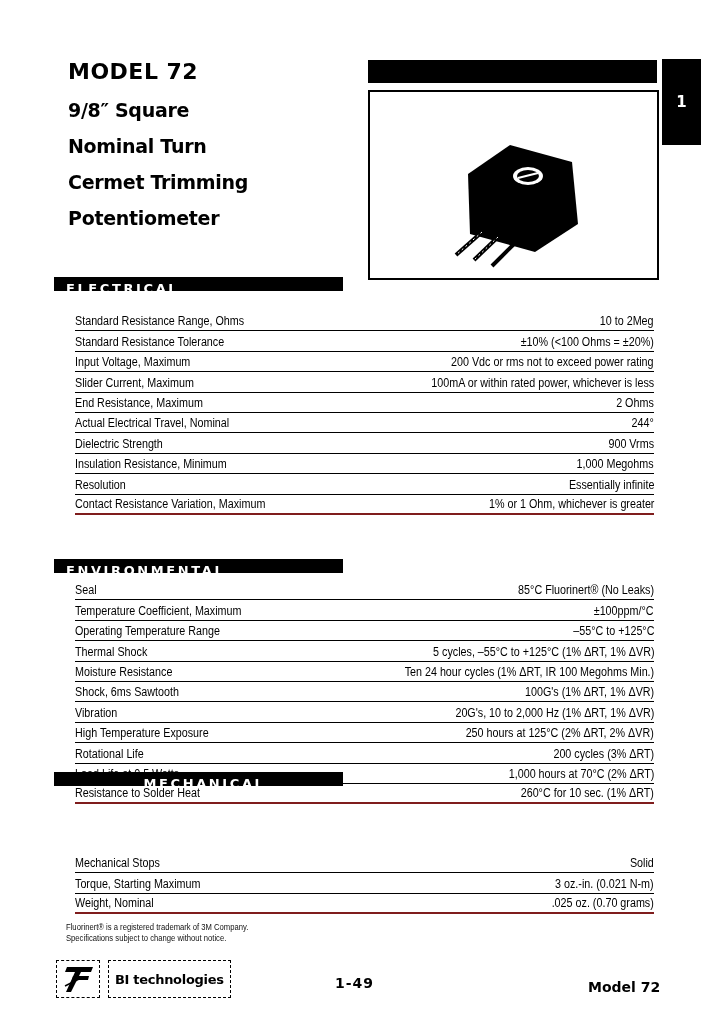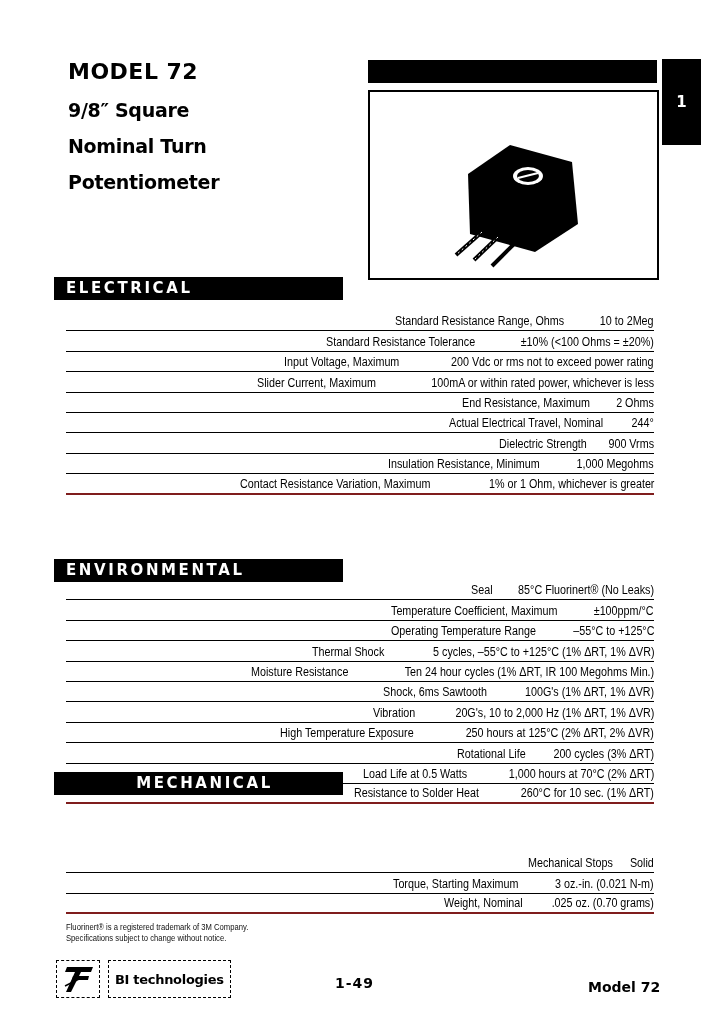--- a/index.html
+++ b/index.html
@@ -3,41 +3,42 @@
 <meta charset="utf-8">
 <style>
   html, body { margin: 0; padding: 0; background: #ffffff; }
   body { width: 720px; height: 1012px; position: relative; overflow: hidden; color: #000; font-family: "Liberation Sans", sans-serif; }
   .title-block { position: absolute; left: 68px; top: 58px; }
   .model-title { font-family: "DejaVu Sans", sans-serif; font-weight: 900; font-size: 22px; letter-spacing: 0.5px; line-height: 28px; margin: 0 0 6px 0; }
   .subtitle-line { font-family: "DejaVu Sans", sans-serif; font-weight: bold; font-size: 19px; line-height: 36px; letter-spacing: -0.3px; }
   .img-header-bar { position: absolute; left: 368px; top: 60px; width: 289px; height: 23px; background: #000; }
   .img-box { position: absolute; left: 368px; top: 90px; width: 287px; height: 186px; border: 2px solid #000; border-bottom-width: 2px; background: #fff; }
   .section-tab { position: absolute; left: 662px; top: 59px; width: 39px; height: 86px; background: #000; color: #fff; font-family: "DejaVu Sans", sans-serif; font-weight: bold; font-size: 15px; text-align: center; line-height: 86px; }
-  .section-header { position: absolute; left: 54px; width: 289px; height: 23px; background: #000; color: #fff; font-family: "DejaVu Sans", sans-serif; font-weight: bold; font-size: 15px; letter-spacing: 2.6px; line-height: 23px; padding-left: 12px; box-sizing: border-box; }
+  .section-header { position: absolute; left: 54px; width: 289px; height: 14px; background: #000; color: #fff; font-family: "DejaVu Sans", sans-serif; font-weight: bold; font-size: 13px; letter-spacing: 2.6px; line-height: 23px; padding-left: 12px; box-sizing: border-box; }
   .spec-table { position: absolute; left: 66px; width: 588px; }
-  .spec-row { position: relative; height: 20.4px; display: flex; justify-content: flex-end; align-items: flex-end; border-bottom: 1px solid #000; box-sizing: border-box; }
+  .spec-row { position: relative; height: 20.4px; display: flex; justify-content: space-between; align-items: flex-end; border-bottom: 1px solid #000; box-sizing: border-box; margin-left: 9px; }
   .spec-row:last-child { border-bottom: 2px solid #7f1d1d; }
   .spec-label, .spec-value { font-family: "Liberation Sans", sans-serif; font-size: 12.5px; transform: scaleX(0.86); white-space: nowrap; line-height: 16px; padding-bottom: 1px; }
   .spec-label { transform-origin: left bottom; }
   .spec-value { transform-origin: right bottom; }
   .footnote { position: absolute; left: 66px; top: 922px; font-size: 9px; line-height: 11px; transform: scaleX(0.85); transform-origin: left top; color: #111; }
   .logo-box { position: absolute; left: 56px; top: 960px; height: 38px; display: flex; }
   .logo-mark { width: 42px; height: 36px; border: 1px dashed #000; display: flex; align-items: center; justify-content: center; }
   .logo-text-box { margin-left: 8px; height: 36px; border: 1px dashed #000; padding: 0 6px; display: flex; align-items: center; font-family: "DejaVu Sans", sans-serif; font-weight: 900; font-size: 13px; letter-spacing: -0.3px; }
   .page-number { position: absolute; left: 335px; top: 975px; font-family: "DejaVu Sans", sans-serif; font-weight: bold; font-size: 14px; letter-spacing: 1px; }
   .footer-model { position: absolute; left: 588px; top: 979px; font-family: "DejaVu Sans", sans-serif; font-weight: bold; font-size: 14px; }
 </style>
 </head>
 <body>
 
 <div class="title-block">
   <div class="model-title">MODEL 72</div>
   <div class="subtitle-line">9/8″ Square</div>
   <div class="subtitle-line">Nominal Turn</div>
+  <div class="subtitle-line">Cermet Trimming</div>
   <div class="subtitle-line">Potentiometer</div>
 </div>
 
 <div class="img-header-bar"></div>
 <div class="img-box">
   <svg width="287" height="186" viewBox="0 0 287 186">
 
     <polygon points="98,82 140,53 202,70 208,132 165,160 100,142" fill="#000"></polygon>
 
     <ellipse cx="158" cy="84" rx="15" ry="9" fill="#fff"></ellipse>
@@ -80,20 +81,24 @@
       <span class="spec-label">Actual Electrical Travel, Nominal</span>
       <span class="spec-value">244°</span>
     </div>
   <div class="spec-row">
       <span class="spec-label">Dielectric Strength</span>
       <span class="spec-value">900 Vrms</span>
     </div>
   <div class="spec-row">
       <span class="spec-label">Insulation Resistance, Minimum</span>
       <span class="spec-value">1,000 Megohms</span>
+    </div>
+  <div class="spec-row">
+      <span class="spec-label">Resolution</span>
+      <span class="spec-value">Essentially infinite</span>
     </div>
   <div class="spec-row">
       <span class="spec-label">Contact Resistance Variation, Maximum</span>
       <span class="spec-value">1% or 1 Ohm, whichever is greater</span>
     </div>
 </div>
 
 <div class="section-header" style="top:546px;margin-top:13px;">ENVIRONMENTAL</div>
 <div class="spec-table" style="top:580px;">
   <div class="spec-row">

